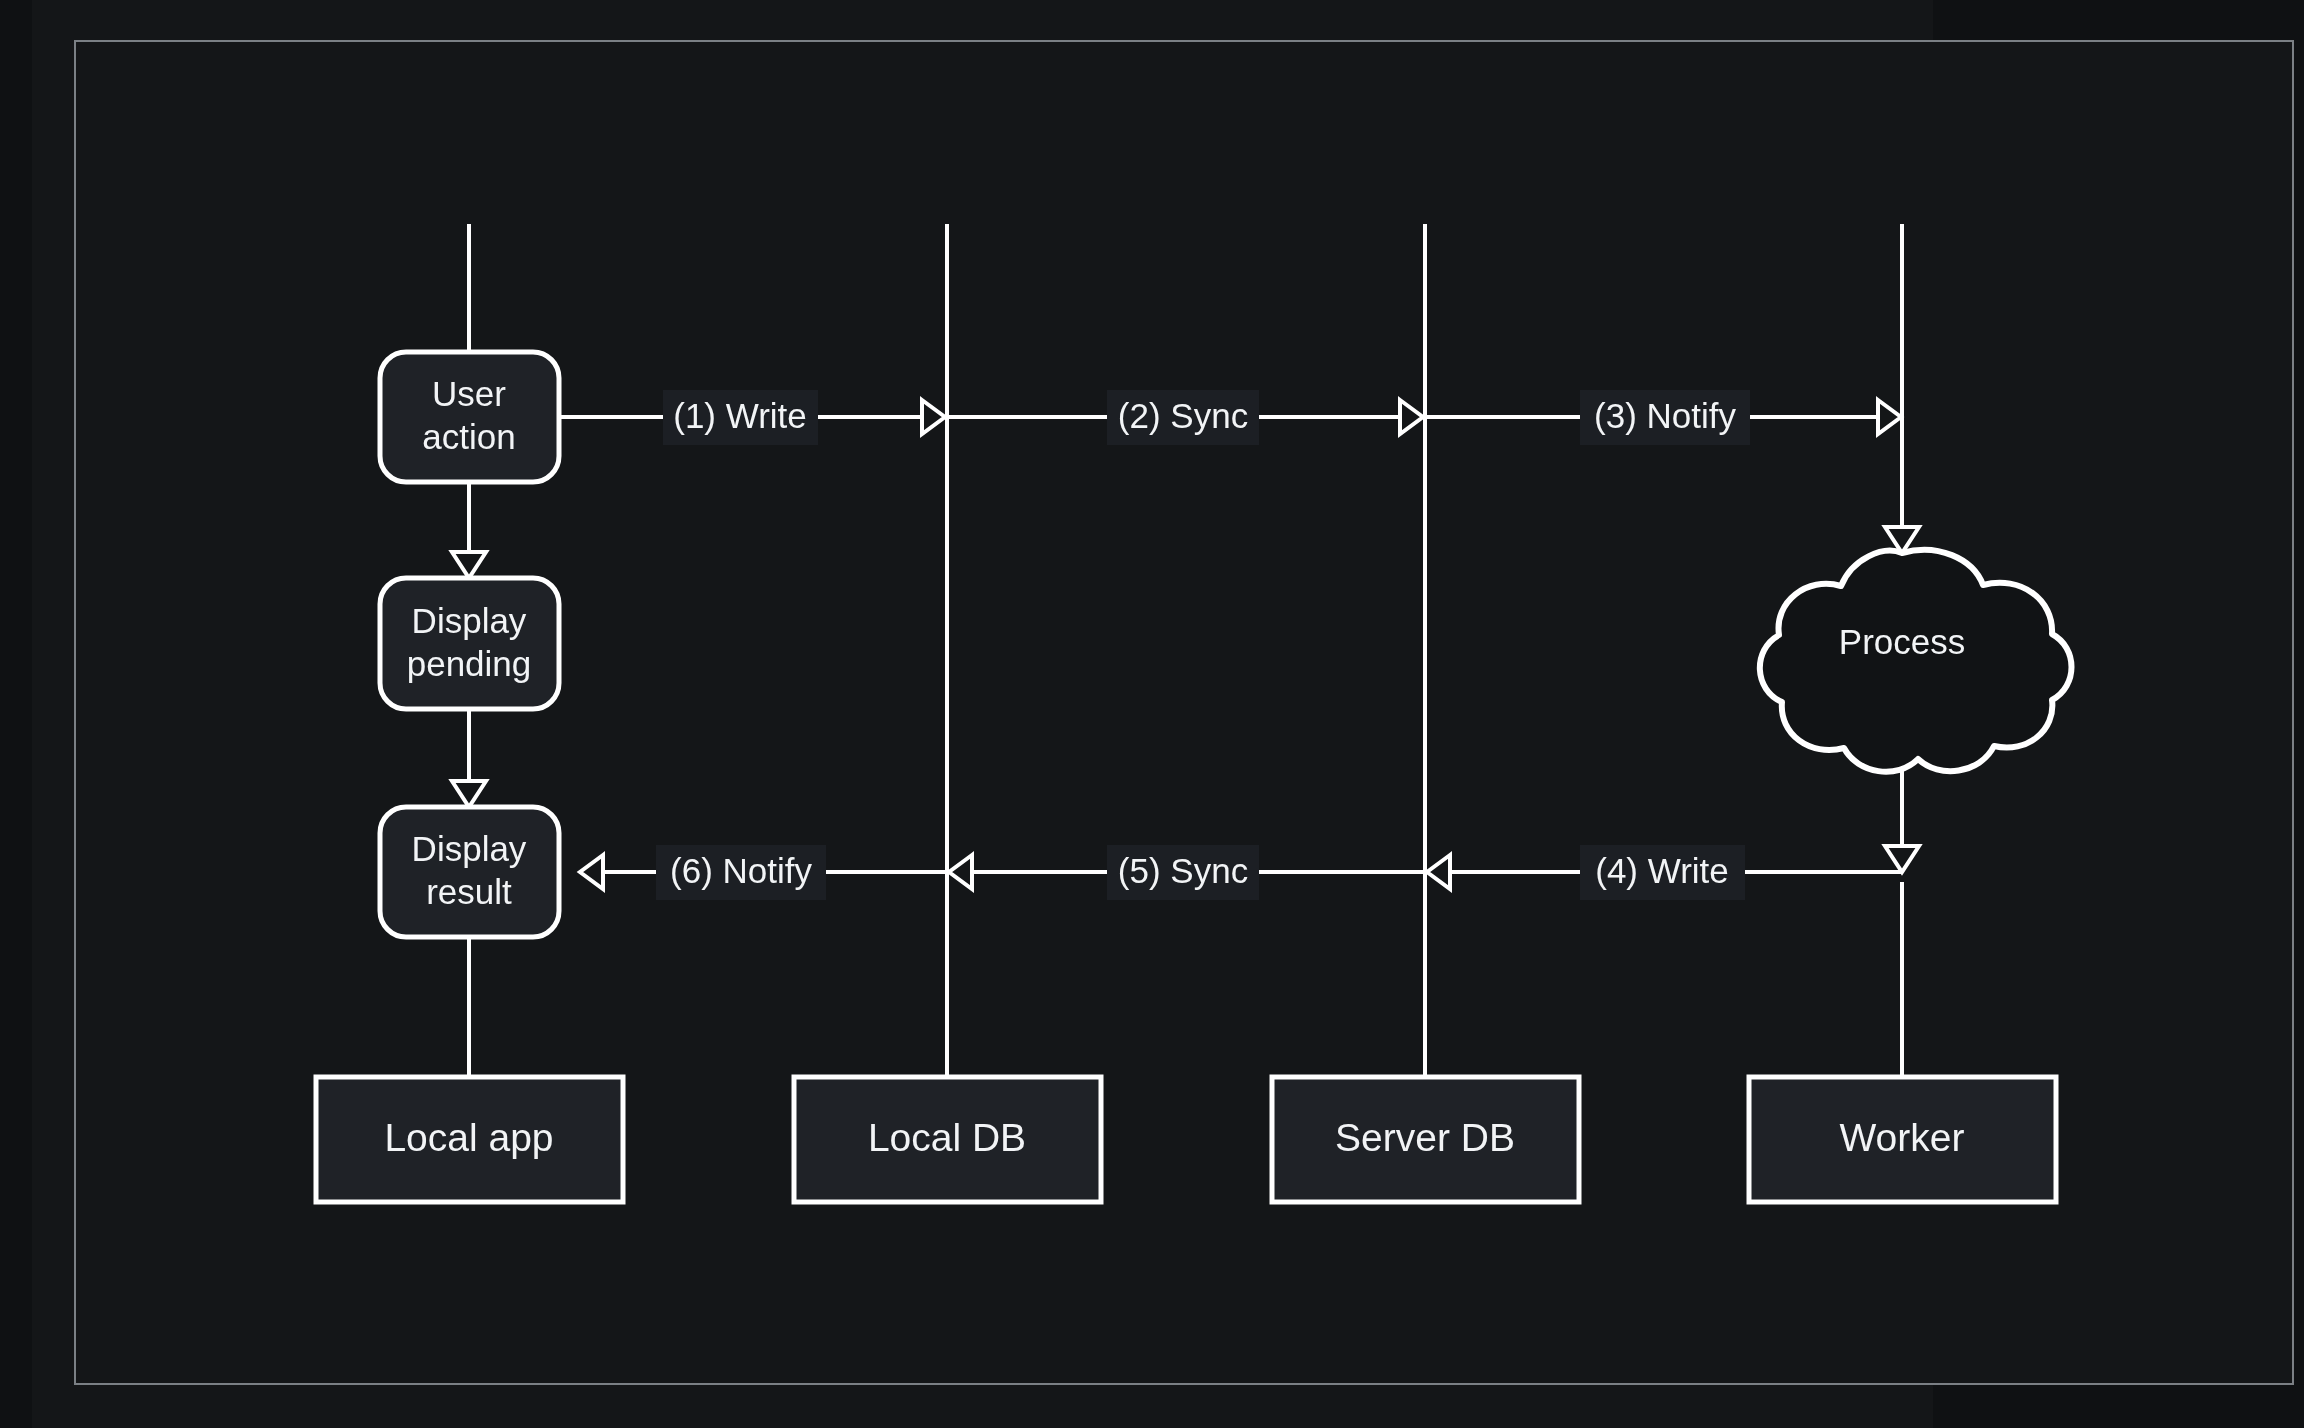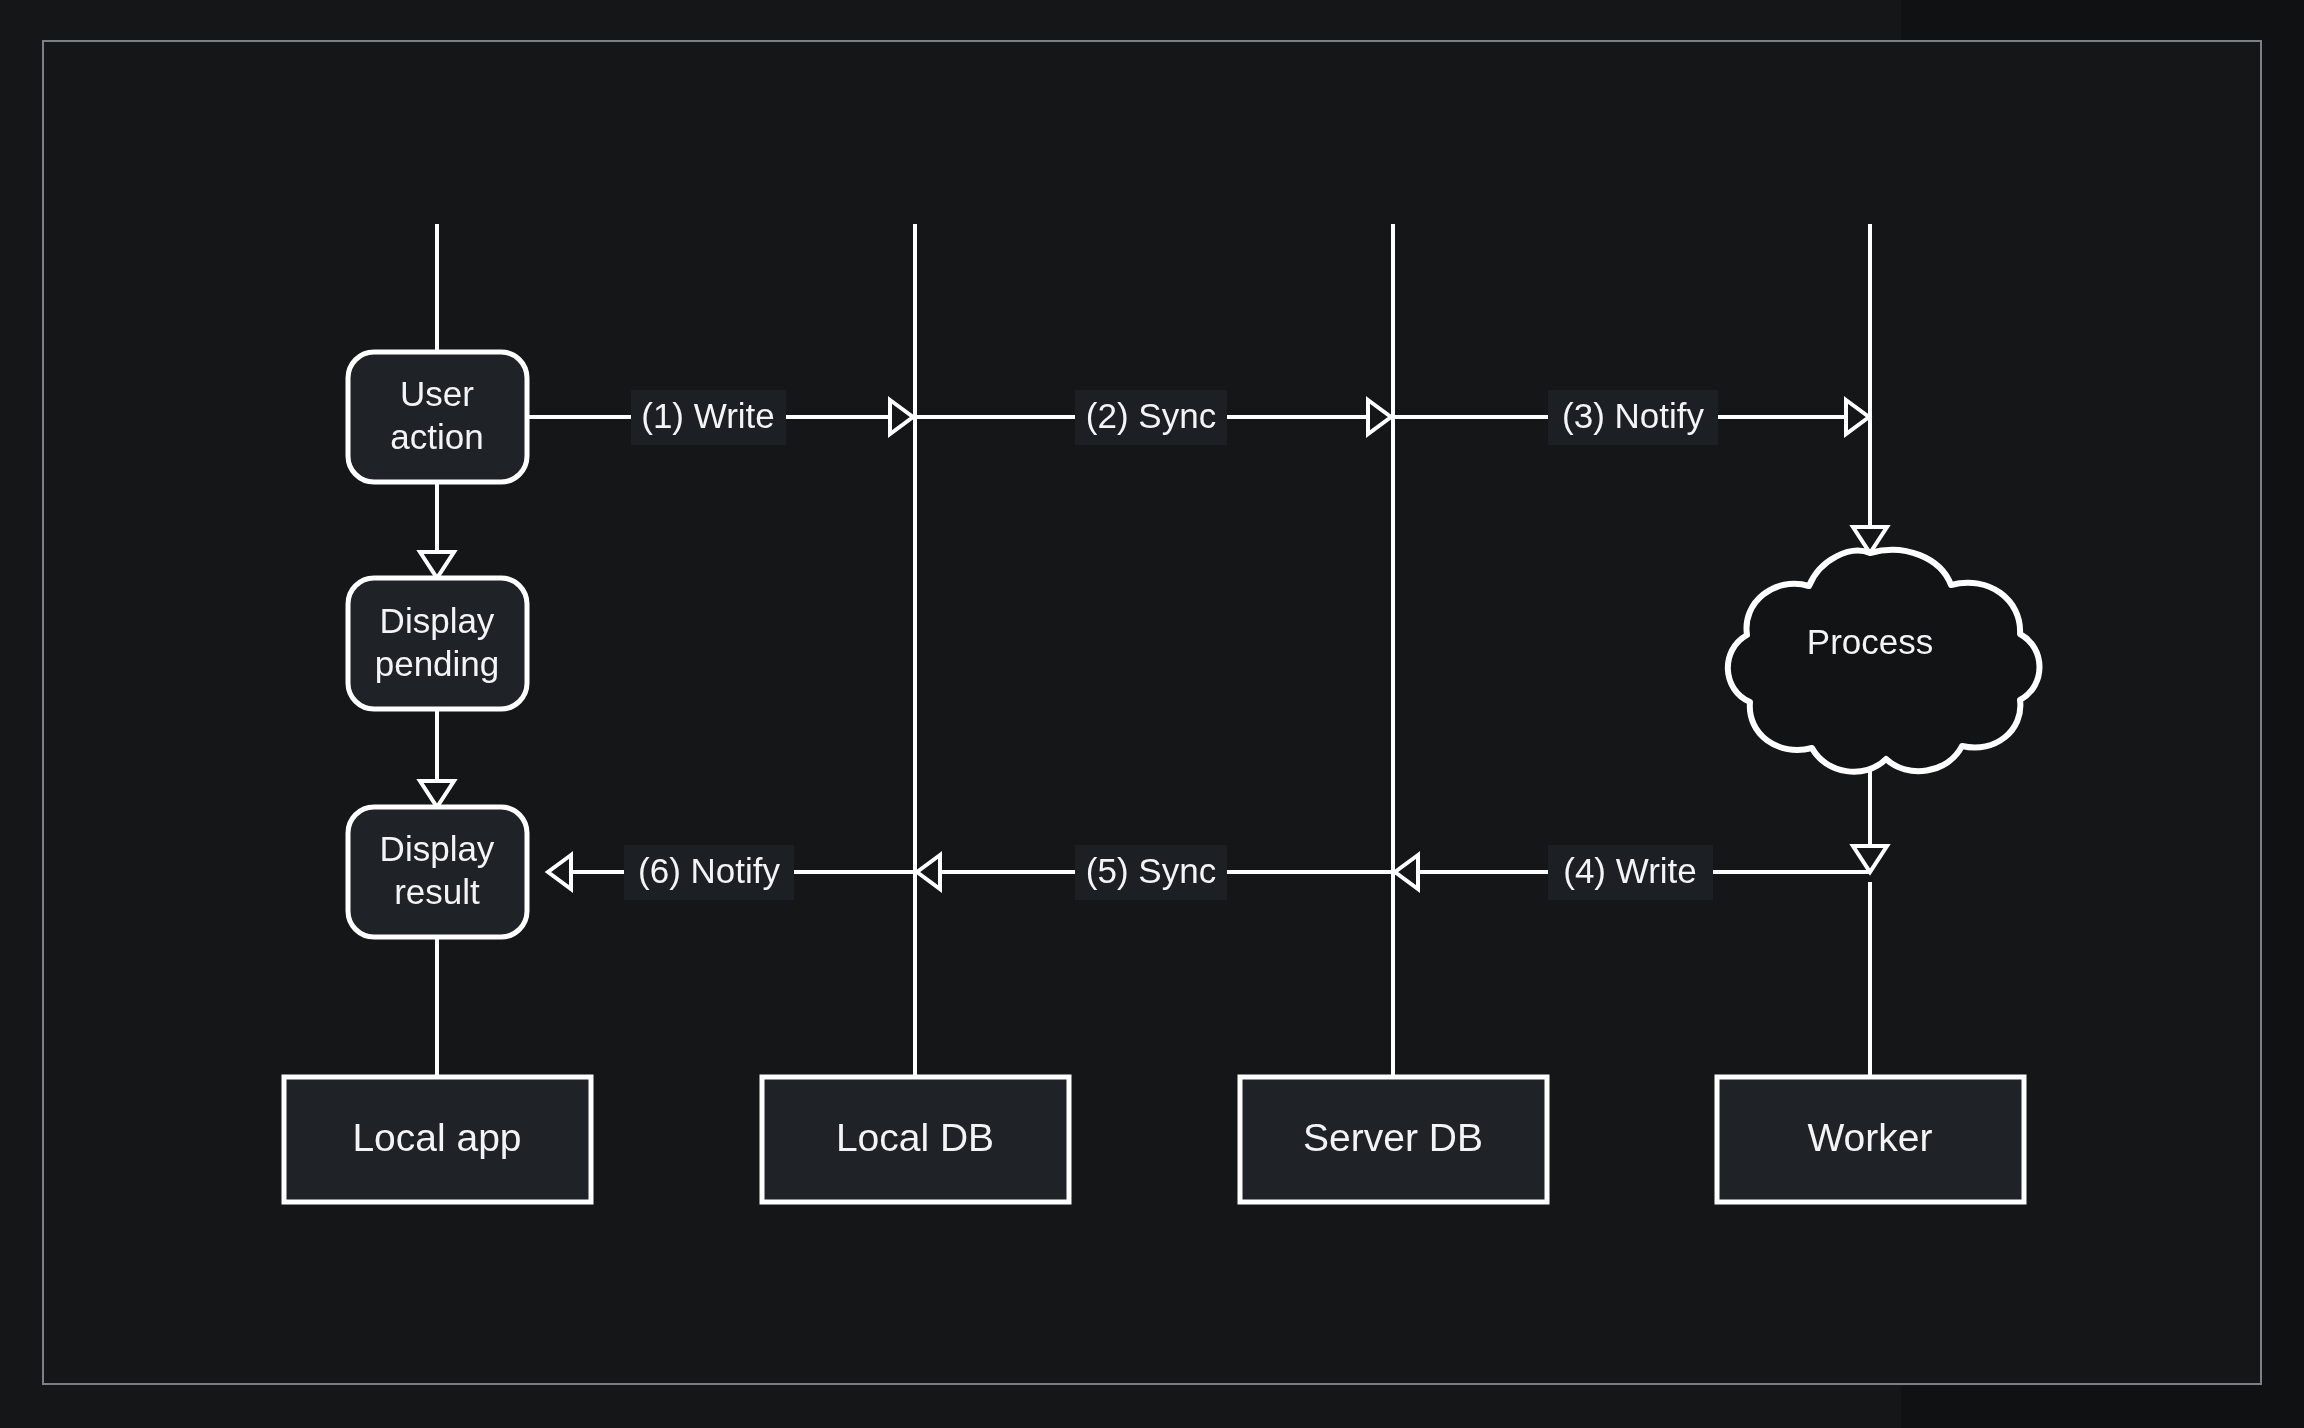--- a/index.html
+++ b/index.html
@@ -9,20 +9,21 @@
     width: 2304px;
     height: 1428px;
     overflow: hidden;
     font-family: "Liberation Sans", sans-serif;
   }
   #stage {
     position: relative;
     width: 1901px;
     height: 1428px;
     background: #141618;
+    margin-left: 32px;
   }
   #diagram-frame {
     position: absolute;
     left: 42px;
     top: 40px;
     width: 2220px;
     height: 1345px;
     border: 2px solid #7b8085;
     box-sizing: border-box;
     background: #141618;

